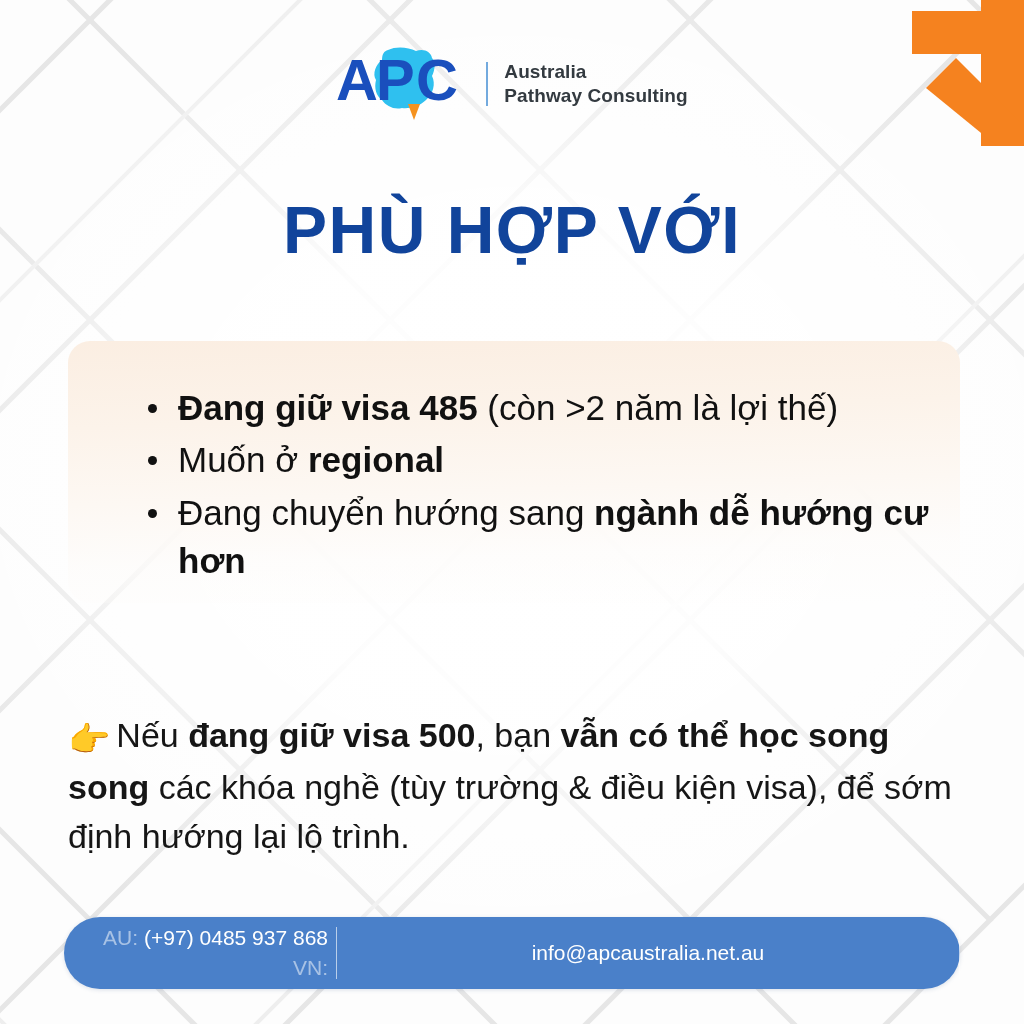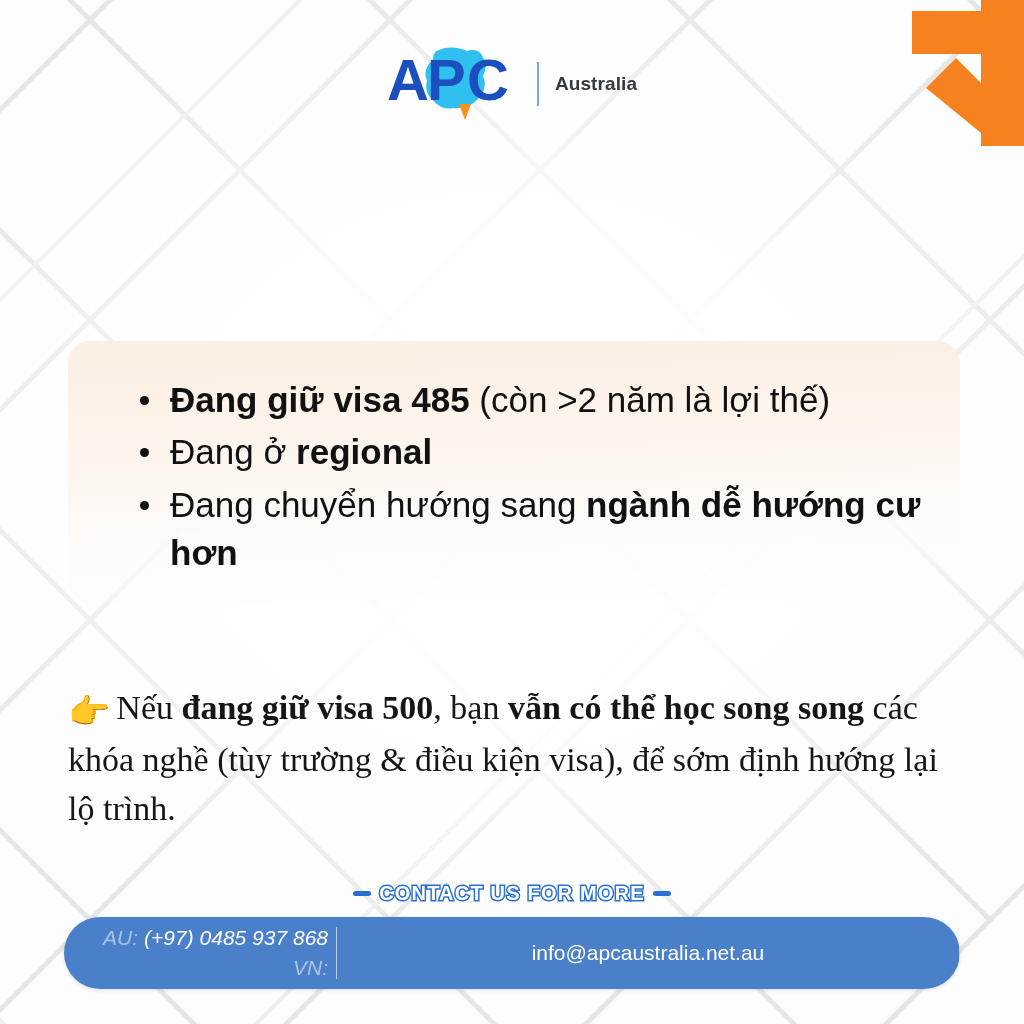--- a/index.html
+++ b/index.html
@@ -123,21 +123,21 @@
         rgba(253,251,249,0.55) 78%,
         rgba(255,255,255,0) 100%);
   }
 
   .bullet-list {
     position: absolute;
     left: 128px;
     top: 368px;
     width: 830px;
     list-style: none;
-    margin: 8px;
+    margin: 16px;
     padding: 0;
     color: #111111;
     font-size: 35px;
     line-height: 1.38;
   }
   .bullet-list li {
     position: relative;
     padding-left: 34px;
     margin-bottom: 4px;
   }
@@ -149,26 +149,25 @@
     height: 9px;
     border-radius: 50%;
     background: #111111;
   }
   .bullet-list b { font-weight: 700; }
 
   
   .para {
     position: absolute;
     left: 68px;
-    top: 684px;
+    top: 711px;
     width: 895px;
     font-size: 34px;
     line-height: 1.42;
     color: #161616;
-    font-family: Liberation Serif, serif;
   }
   .para b { font-weight: 700; }
   .point-emoji {
     display: inline-block;
     vertical-align: -4px;
     margin-right: 6px;
   }
 
   
   .contact-banner {
@@ -218,21 +217,20 @@
     justify-content: center;
     font-size: 21px;
     line-height: 1.42;
     white-space: nowrap;
   }
   .fp-phones {
     width: 272px;
     align-items: flex-end;
     padding-left: 22px;
     box-sizing: border-box;
-    font-style: italic;
   }
   .fp-phones .ln {
     display: flex;
     gap: 6px;
     width: 100%;
     justify-content: flex-end;
     padding-right: 8px;
     box-sizing: border-box;
   }
   .fp-label { color: rgba(255,255,255,.52); }
@@ -333,38 +331,35 @@
           <g fill="#1a4fbd" font-family="'Liberation Sans', sans-serif" font-size="58" font-weight="700">
             <text x="0" y="54">A</text>
             <text x="40" y="54">P</text>
             <text x="80" y="54">C</text>
           </g>
         </svg>
       </div>
       <div class="logo-divider"></div>
       <div class="logo-text">
         <span>Australia</span>
+        <span>Pathway Consulting</span>
       </div>
     </div>
 
+    <div class="headline">PHÙ HỢP VỚI</div>
 
     <div class="bullet-card"></div>
     <ul class="bullet-list" id="bullet-list">
         <li><span class="dot"></span><b>Đang giữ visa 485</b><span> (còn &gt;2 năm là lợi thế)</span></li>
-        <li><span class="dot"></span><span>Đang ở </span><b>regional</b></li>
+        <li><span class="dot"></span><span>Muốn ở </span><b>regional</b></li>
         <li><span class="dot"></span><span>Đang chuyển hướng sang </span><b>ngành dễ hướng cư hơn</b></li>
       </ul>
 
     <div class="para" id="paragraph"><span class="point-emoji">👉</span><span>Nếu </span><b>đang giữ visa 500</b><span>, bạn </span><b>vẫn có thể học song song</b><span> các khóa nghề (tùy trường &amp; điều kiện visa), để sớm định hướng lại lộ trình.</span></div>
 
-    <div class="contact-banner">
-      <span class="cb-dash"></span>
-      <span class="cb-text">CONTACT US FOR MORE</span>
-      <span class="cb-dash"></span>
-    </div>
 
     <div class="footer-pill">
       <div class="fp-cell fp-phones">
         <span class="ln">
           <span class="fp-label">AU:</span>
           <span>(+97) 0485 937 868</span>
         </span>
         <span class="ln">
           <span class="fp-label">VN:</span>
         </span>

